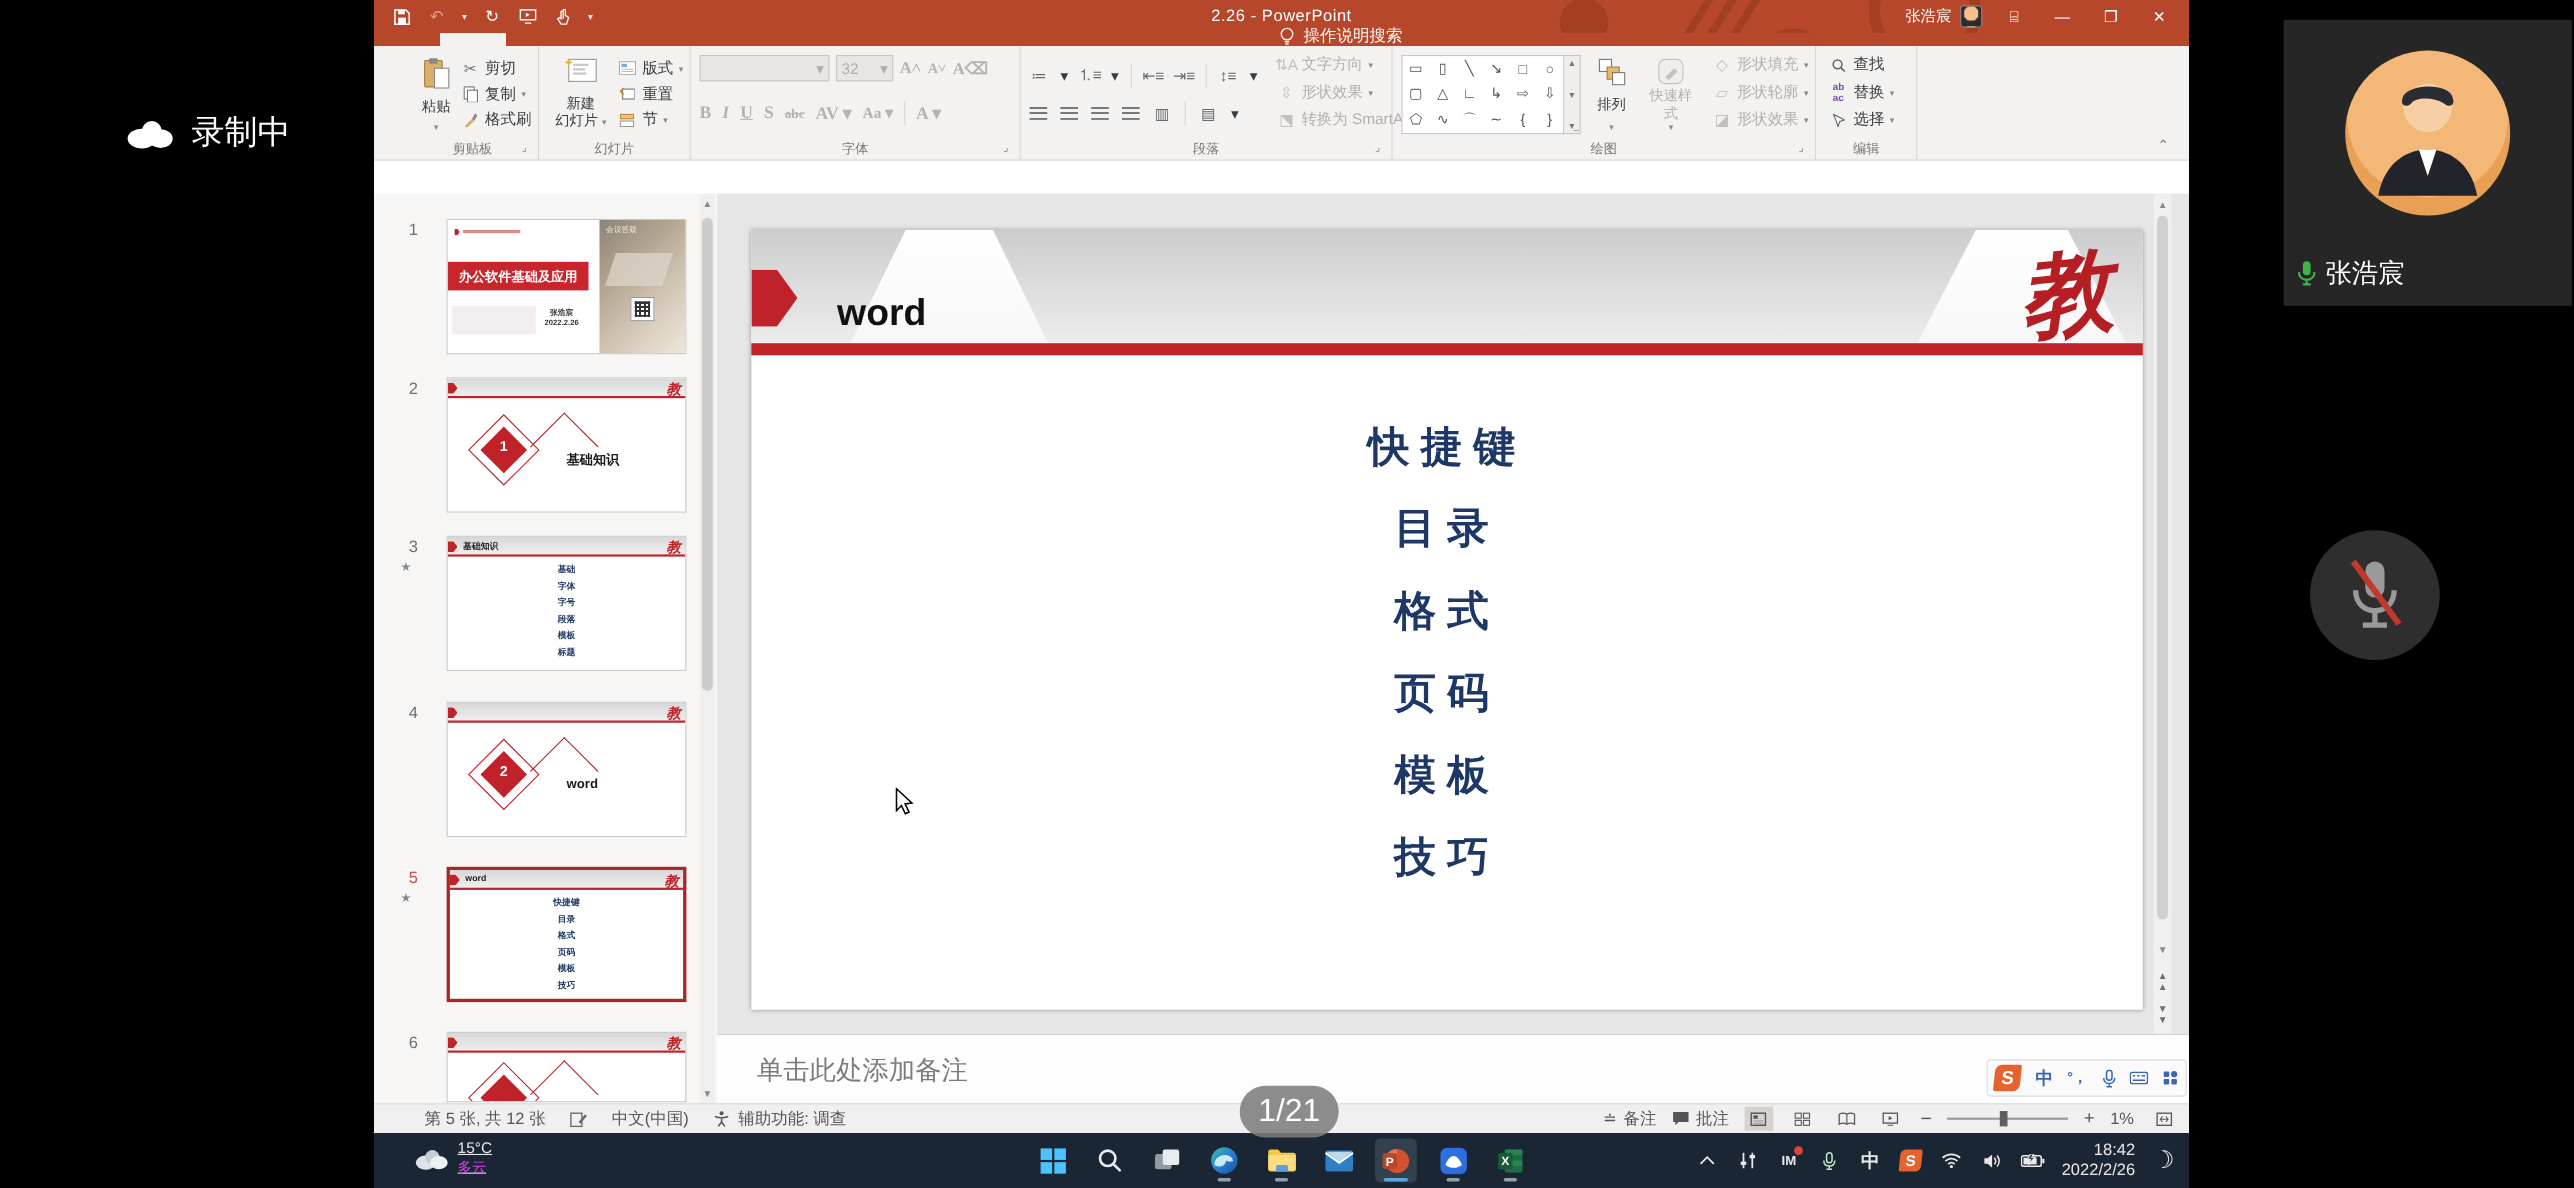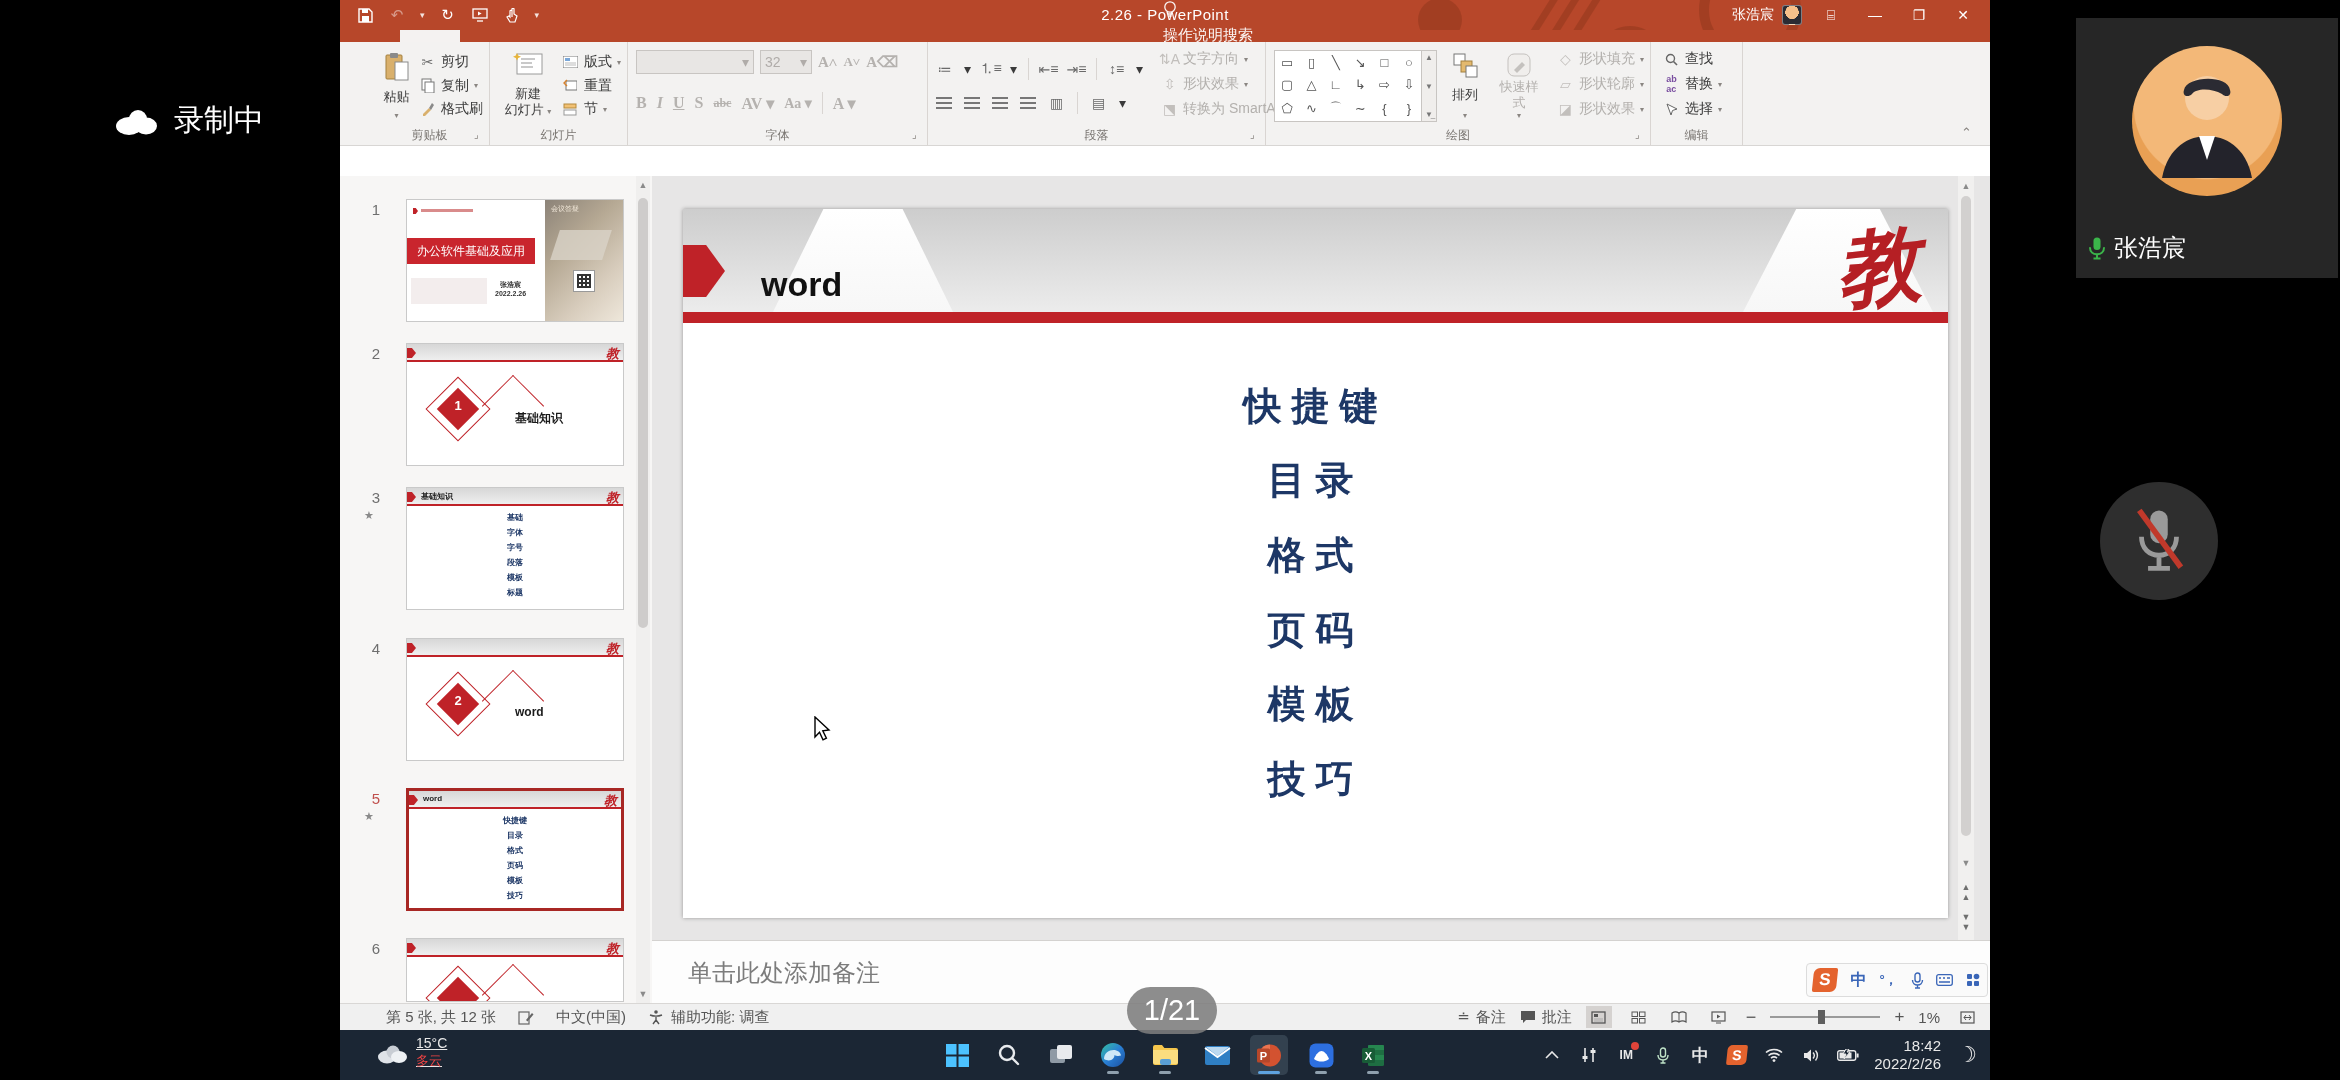--- a/index.html
+++ b/index.html
@@ -25,21 +25,21 @@
   #tb-user { display:flex; align-items:center; gap:8px; font-size:14px; }
   #tb-avatar { width:20px; height:20px; border-radius:3px; background:radial-gradient(circle at 50% 35%, #f6c08a 0 45%, #2b2b33 46%); border:1px solid rgba(255,255,255,.4); }
   .winbtn { width:30px; height:28px; display:flex; align-items:center; justify-content:center; font-size:14px; color:#fff; }
   #tb-deco { right:140px; top:0; width:520px; height:72px; opacity:.35; pointer-events:none; z-index:1; }
 
   
   #tabs { left:0; top:30px; width:1650px; height:42px; background:#b7472a; display:flex;
     align-items:stretch; color:#fff; font-size:15px; z-index:2; }
   .tab { display:flex; align-items:center; padding:0 15px; cursor:default; white-space:nowrap; }
   .tab.sel { background:#f4f2f1; color:#333; }
-  #tellme { display:flex; align-items:flex-start; gap:8px; margin-left:28px; opacity:.95;flex-direction:column; }
+  #tellme { display:flex; align-items:flex-end; gap:8px; margin-left:28px; opacity:.95; }
   #share-btn { margin-left:auto; display:flex; align-items:center; gap:6px; padding-right:20px; }
 
   
   #ribbon { left:0; top:72px; width:1650px; height:104px; background:#f3f2f1;
     border-bottom:1px solid #d8d6d4; display:flex; font-size:14px; color:#3b3b3b; }
   .rgroup { position:relative; border-right:1px solid #d9d5d2; padding:6px 6px 20px 8px; height:104px; }
   .glabel { position:absolute; bottom:2px; left:0; right:0; text-align:center; font-size:12px; color:#7a7672; }
   .launcher { position:absolute; right:3px; bottom:4px; width:12px; height:12px; color:#8a8682; font-size:10px; line-height:10px; }
   .bigbtn { display:flex; flex-direction:column; align-items:center; justify-content:space-between;
     width:52px; height:76px; padding:4px 0; }
@@ -131,21 +131,21 @@
   #ime { left:1466px; top:963px; width:182px; height:34px; background:#fafafa; border:1px solid #dcdcdc;
     border-radius:4px; display:flex; align-items:center; justify-content:space-around; z-index:5; }
   #ime .sg { width:24px; height:24px; background:#e4632e; border-radius:6px 2px 6px 2px; color:#fff;
     font-weight:bold; font-size:17px; display:flex; align-items:center; justify-content:center; transform:skew(-6deg); }
   #ime .imeic { color:#3a66b8; font-size:16px; font-weight:bold; }
 
   
   #taskbar { left:340px; top:1030px; width:1650px; height:50px; background:#1b2634; display:flex; align-items:center; }
   #tb-weather { position:absolute; left:34px; top:5px; display:flex; gap:8px; align-items:center; color:#e8e8e8;text-decoration:underline; }
   #tb-weather .wt { font-size:14px; line-height:17px; }
-  #tb-weather .wc { font-size:13px; color:#ef4444; }
+  #tb-weather .wc { font-size:13px; color:#d946ef; }
   #tb-center { position:absolute; left:50%; transform:translateX(-50%); top:0; height:50px; display:flex; align-items:center; gap:14px; }
   .tkic { width:38px; height:40px; border-radius:5px; display:flex; flex-direction:column; align-items:center; justify-content:center; position:relative; }
   .tkic.active { background:#33414f; }
   .run { position:absolute; bottom:1px; width:12px; height:3px; border-radius:2px; background:#8fa0ae; }
   .run.wide { width:22px; background:#5fa3e0; }
   #tb-tray { position:absolute; right:12px; top:0; height:50px; display:flex; align-items:center; gap:15px; color:#e9e9e9; }
   #tb-clock { text-align:right; font-size:15px; line-height:18px; }
   .trayic { display:flex; align-items:center; justify-content:center; width:22px; height:22px; font-size:15px; color:#e9e9e9; position:relative; }
 
   
@@ -523,21 +523,21 @@
     </div>
 
     <div id="thumb-panel" class="abs">
 
       <div class="thumb-row" style="top:23px;">
         <div class="thumb-num">1</div>
         <div class="frame">
           <div class="abs" style="left:0; top:0; width:138px; height:121px; background:#fff;">
             <div class="abs" style="left:6px; top:8px; width:5px; height:6px; background:#bf2228; clip-path:polygon(0 0,55% 0,100% 50%,55% 100%,0 100%);"></div>
             <div class="abs" style="left:14px; top:9px; width:52px; height:3px; background:#d98b8b;"></div>
-            <div class="abs" style="left:0px; top:38px; width:128px; height:26px; background:#c9252d; color:#fff; font-weight:normal; font-size:12px; display:flex; align-items:center; justify-content:center;">
+            <div class="abs" style="left:0px; top:38px; width:128px; height:26px; background:#c9252d; color:#fff; font-weight:bold; font-size:12px; display:flex; align-items:center; justify-content:center;">
                 <span>办公软件基础及应用</span>
               </div>
             <div class="abs" style="left:4px; top:78px; width:76px; height:26px; background:#f3eded;"></div>
             <div class="abs" style="left:88px; top:80px; font-size:7px; font-weight:bold; color:#333; text-align:center; line-height:9px;">
               <span>张浩宸</span><br>
               <span>2022.2.26</span>
             </div>
           </div>
           <div class="abs" style="left:138px; top:0; width:80px; height:121px; background:linear-gradient(135deg,#8c8378 0%,#b5a893 35%,#d8cdbd 70%,#efe8dc 100%);">
             <div class="abs" style="left:6px; top:4px; color:#f3e9da; font-size:7px;">会议答疑</div>

